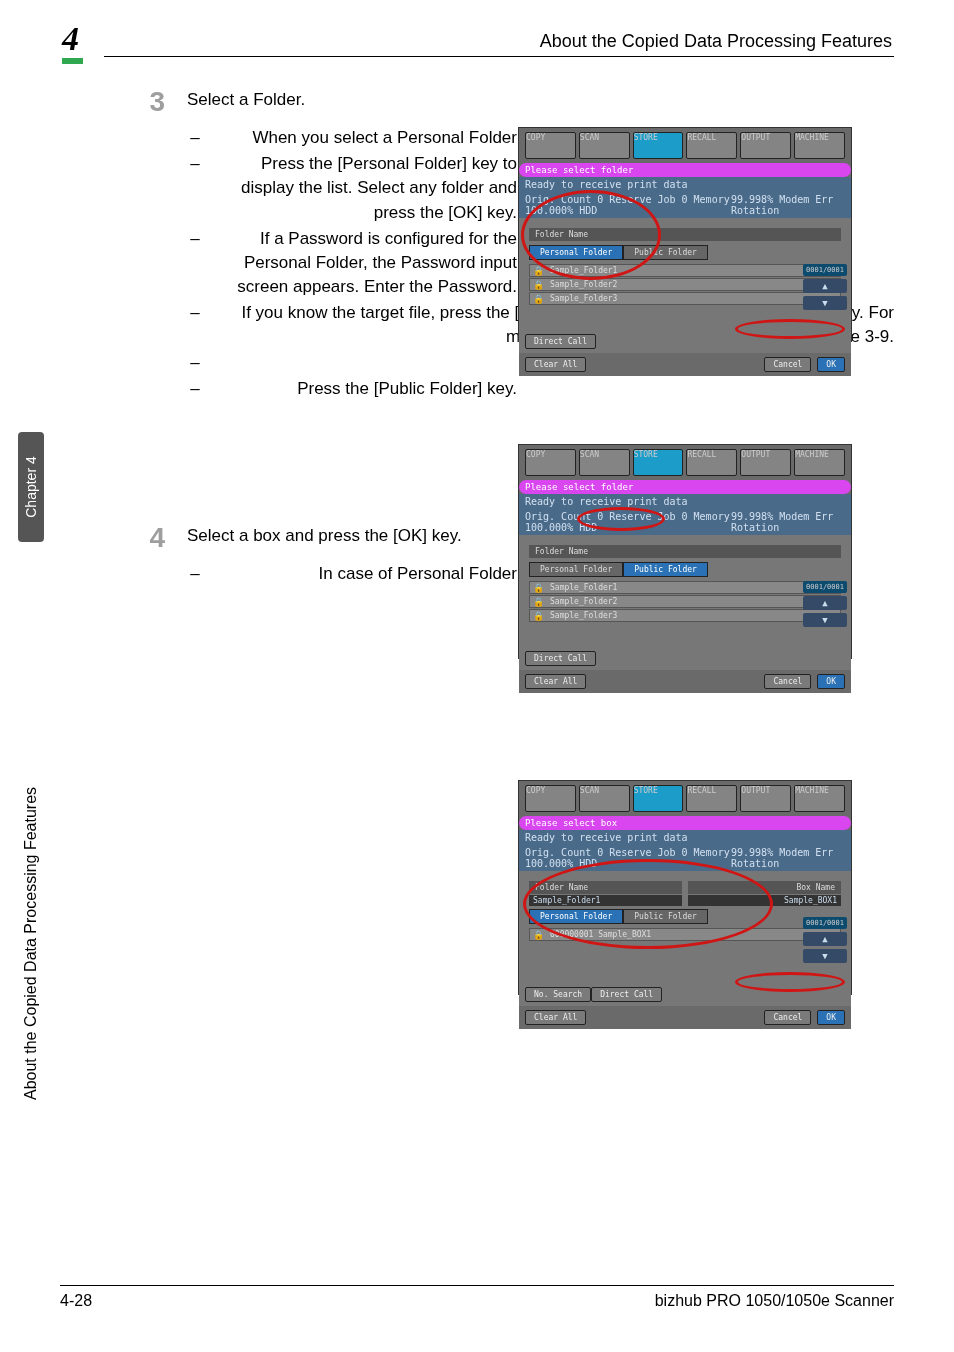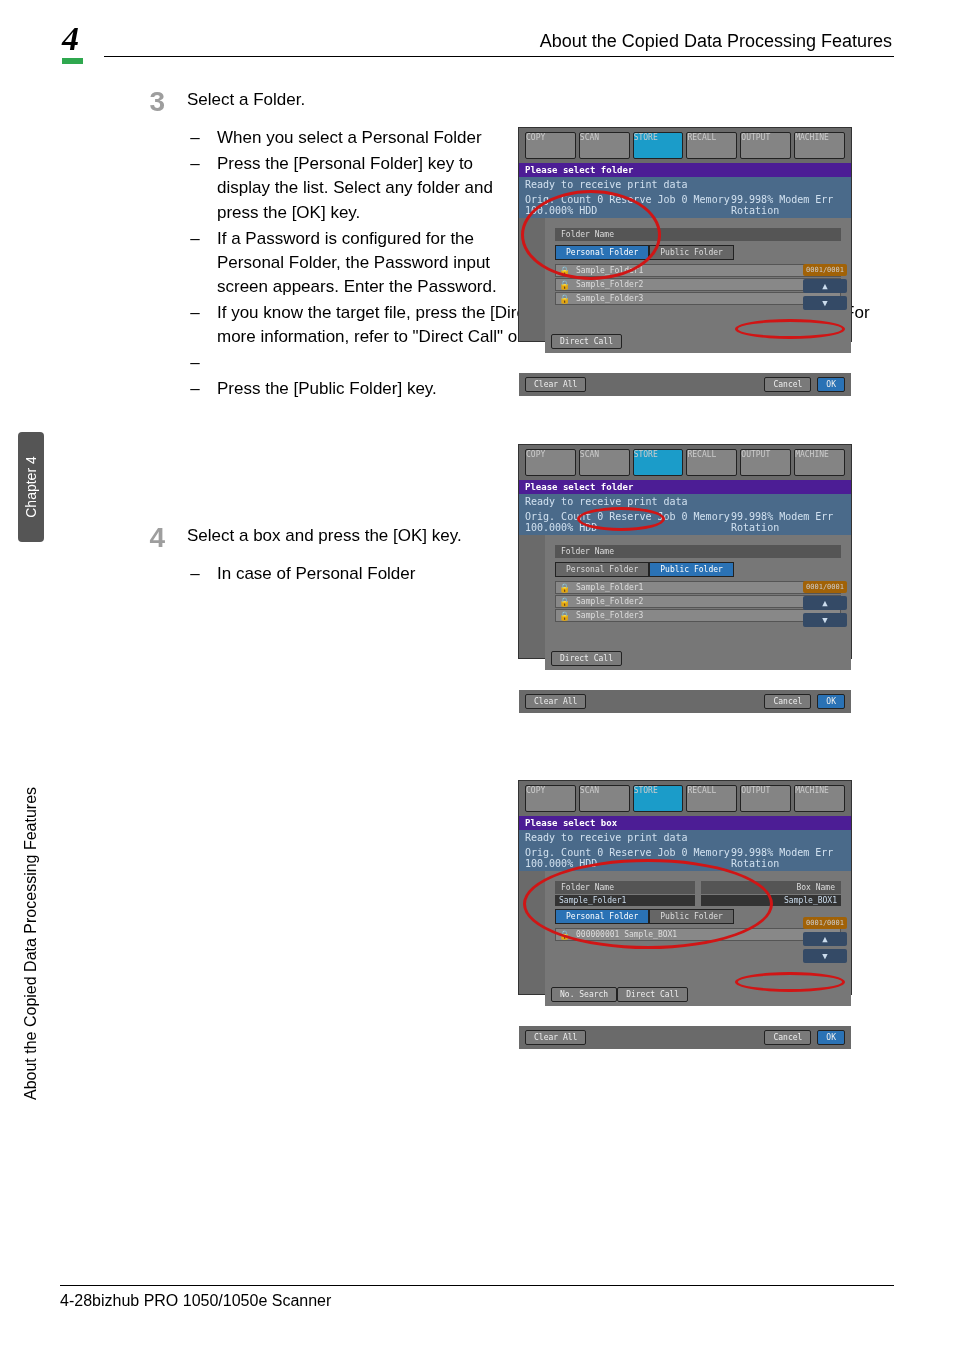--- a/index.html
+++ b/index.html
@@ -56,70 +56,70 @@
     font: bold 28px Arial;
     color: #9e9e9e;
     width: 30px; text-align:right;
     line-height: 1;
   }
   .step-body { flex:1; font-size:17px; line-height:1.42; }
   .bullets { margin-top:14px; }
   .bullets li { list-style:none; display:flex; gap:14px; margin-bottom:2px; }
   .bullets li .dash { flex:0 0 16px; text-align:center; }
   .bullets li .txt { flex:1; }
-  .narrow .txt { max-width:300px; }
+  .narrow .txt { max-width:300px;text-align:right; }
 
   
   .shot {
     position:absolute;
     width:334px; height:215px;
     background:#6a6a6a;
     border:1px solid #333;
     font-family: monospace;
     color:#ccc;
     font-size:8px;
   }
   .shot .tabs { display:flex; gap:3px; padding:4px 6px; background:#6a6a6a; }
   .shot .tabs div { flex:1; height:27px; background:#848484; border:1px solid #222; border-radius:2px; }
   .shot .tabs div.active { background:#1b9cc9; }
-  .shot .titlebar { background:#4c1d95; color:#fff; padding:2px 6px; font-size:9px; font-weight:bold; }
+  .shot .titlebar { background:#d946ef; color:#fff; padding:2px 6px; font-size:9px; font-weight:normal;border-radius:7px; }
   .shot .status { background:#4a6a8a; padding:2px 6px; font-size:10px; color:#d0e0ef; display:flex; justify-content:space-between; }
-  .shot .body { background:#777; padding:10px; height:135px; position:relative;margin-left:26px; }
+  .shot .body { background:#777; padding:10px; height:135px; position:relative; }
   .shot .folder-tabs { display:flex; gap:0; }
   .shot .folder-tabs div { padding:2px 10px; background:#666; border:1px solid #222; font-size:8px; color:#ddd; }
   .shot .folder-tabs div.sel { background:#2a72b5; color:#fff; }
   .shot .rows { margin-top:4px; }
   .shot .rows .row { display:flex; background:#888; border:1px solid #555; margin-bottom:1px; height:13px; align-items:center; }
   .shot .rows .row .icon { width:18px; text-align:center; color:#222; font-size:9px; }
   .shot .rows .row .txt { flex:1; color:#ddd; font-size:8px; padding-left:2px; }
   .pager { position:absolute; right:4px; top:46px; width:44px; }
-  .pager .cnt { background:#a16207; color:#ccc; text-align:center; font-size:7px; padding:2px 0; border-radius:2px; }
+  .pager .cnt { background:#0c4a6e; color:#ccc; text-align:center; font-size:7px; padding:2px 0; border-radius:2px; }
   .pager .arr { background:#344a66; height:14px; margin-top:3px; border-radius:2px; text-align:center; color:#cde; font-size:9px; line-height:14px; }
-  .shot .footer { display:flex; gap:6px; padding:4px 6px; background:#6a6a6a;margin-top:20px; }
+  .shot .footer { display:flex; gap:6px; padding:4px 6px; background:#6a6a6a; }
   .shot .footer .btn { background:#7a7a7a; border:1px solid #222; padding:2px 8px; font-size:8px; color:#eee; border-radius:2px; }
   .shot .footer .btn.ok { background:#2a72b5; }
   .shot .footer .btn.clear { }
   .shot .footer .gap { flex:1; }
   .shot .dcall { position:absolute; bottom:4px; left:6px; background:#7a7a7a; border:1px solid #222; padding:2px 8px; font-size:8px; color:#eee; border-radius:2px; }
   .shot .nbtn  { position:absolute; bottom:4px; left:6px; display:flex; gap:0;}
   .shot .nbtn div{ background:#7a7a7a; border:1px solid #222; padding:2px 8px; font-size:8px; color:#eee; border-radius:2px; }
   .shot .label { background:#555; color:#ddd; padding:2px 6px; font-size:8px; margin-bottom:4px; }
 
   .ring {
     position:absolute;
     border:3px solid #d01515;
     border-radius:50%/50%;
     pointer-events:none;
   }
 
   .page-footer {
     position:absolute;
     left:60px; right:60px; bottom:42px;
     border-top:1px solid #000;
-    display:flex; 
+    display:flex; justify-content:space-between;
     padding-top:6px;
     font-size:16px;
   }
 </style>
 </head>
 <body>
 
 <div class="chapter-num">4</div>
 <div class="header-title">About the Copied Data Processing Features</div>
 <div class="header-line"></div>

